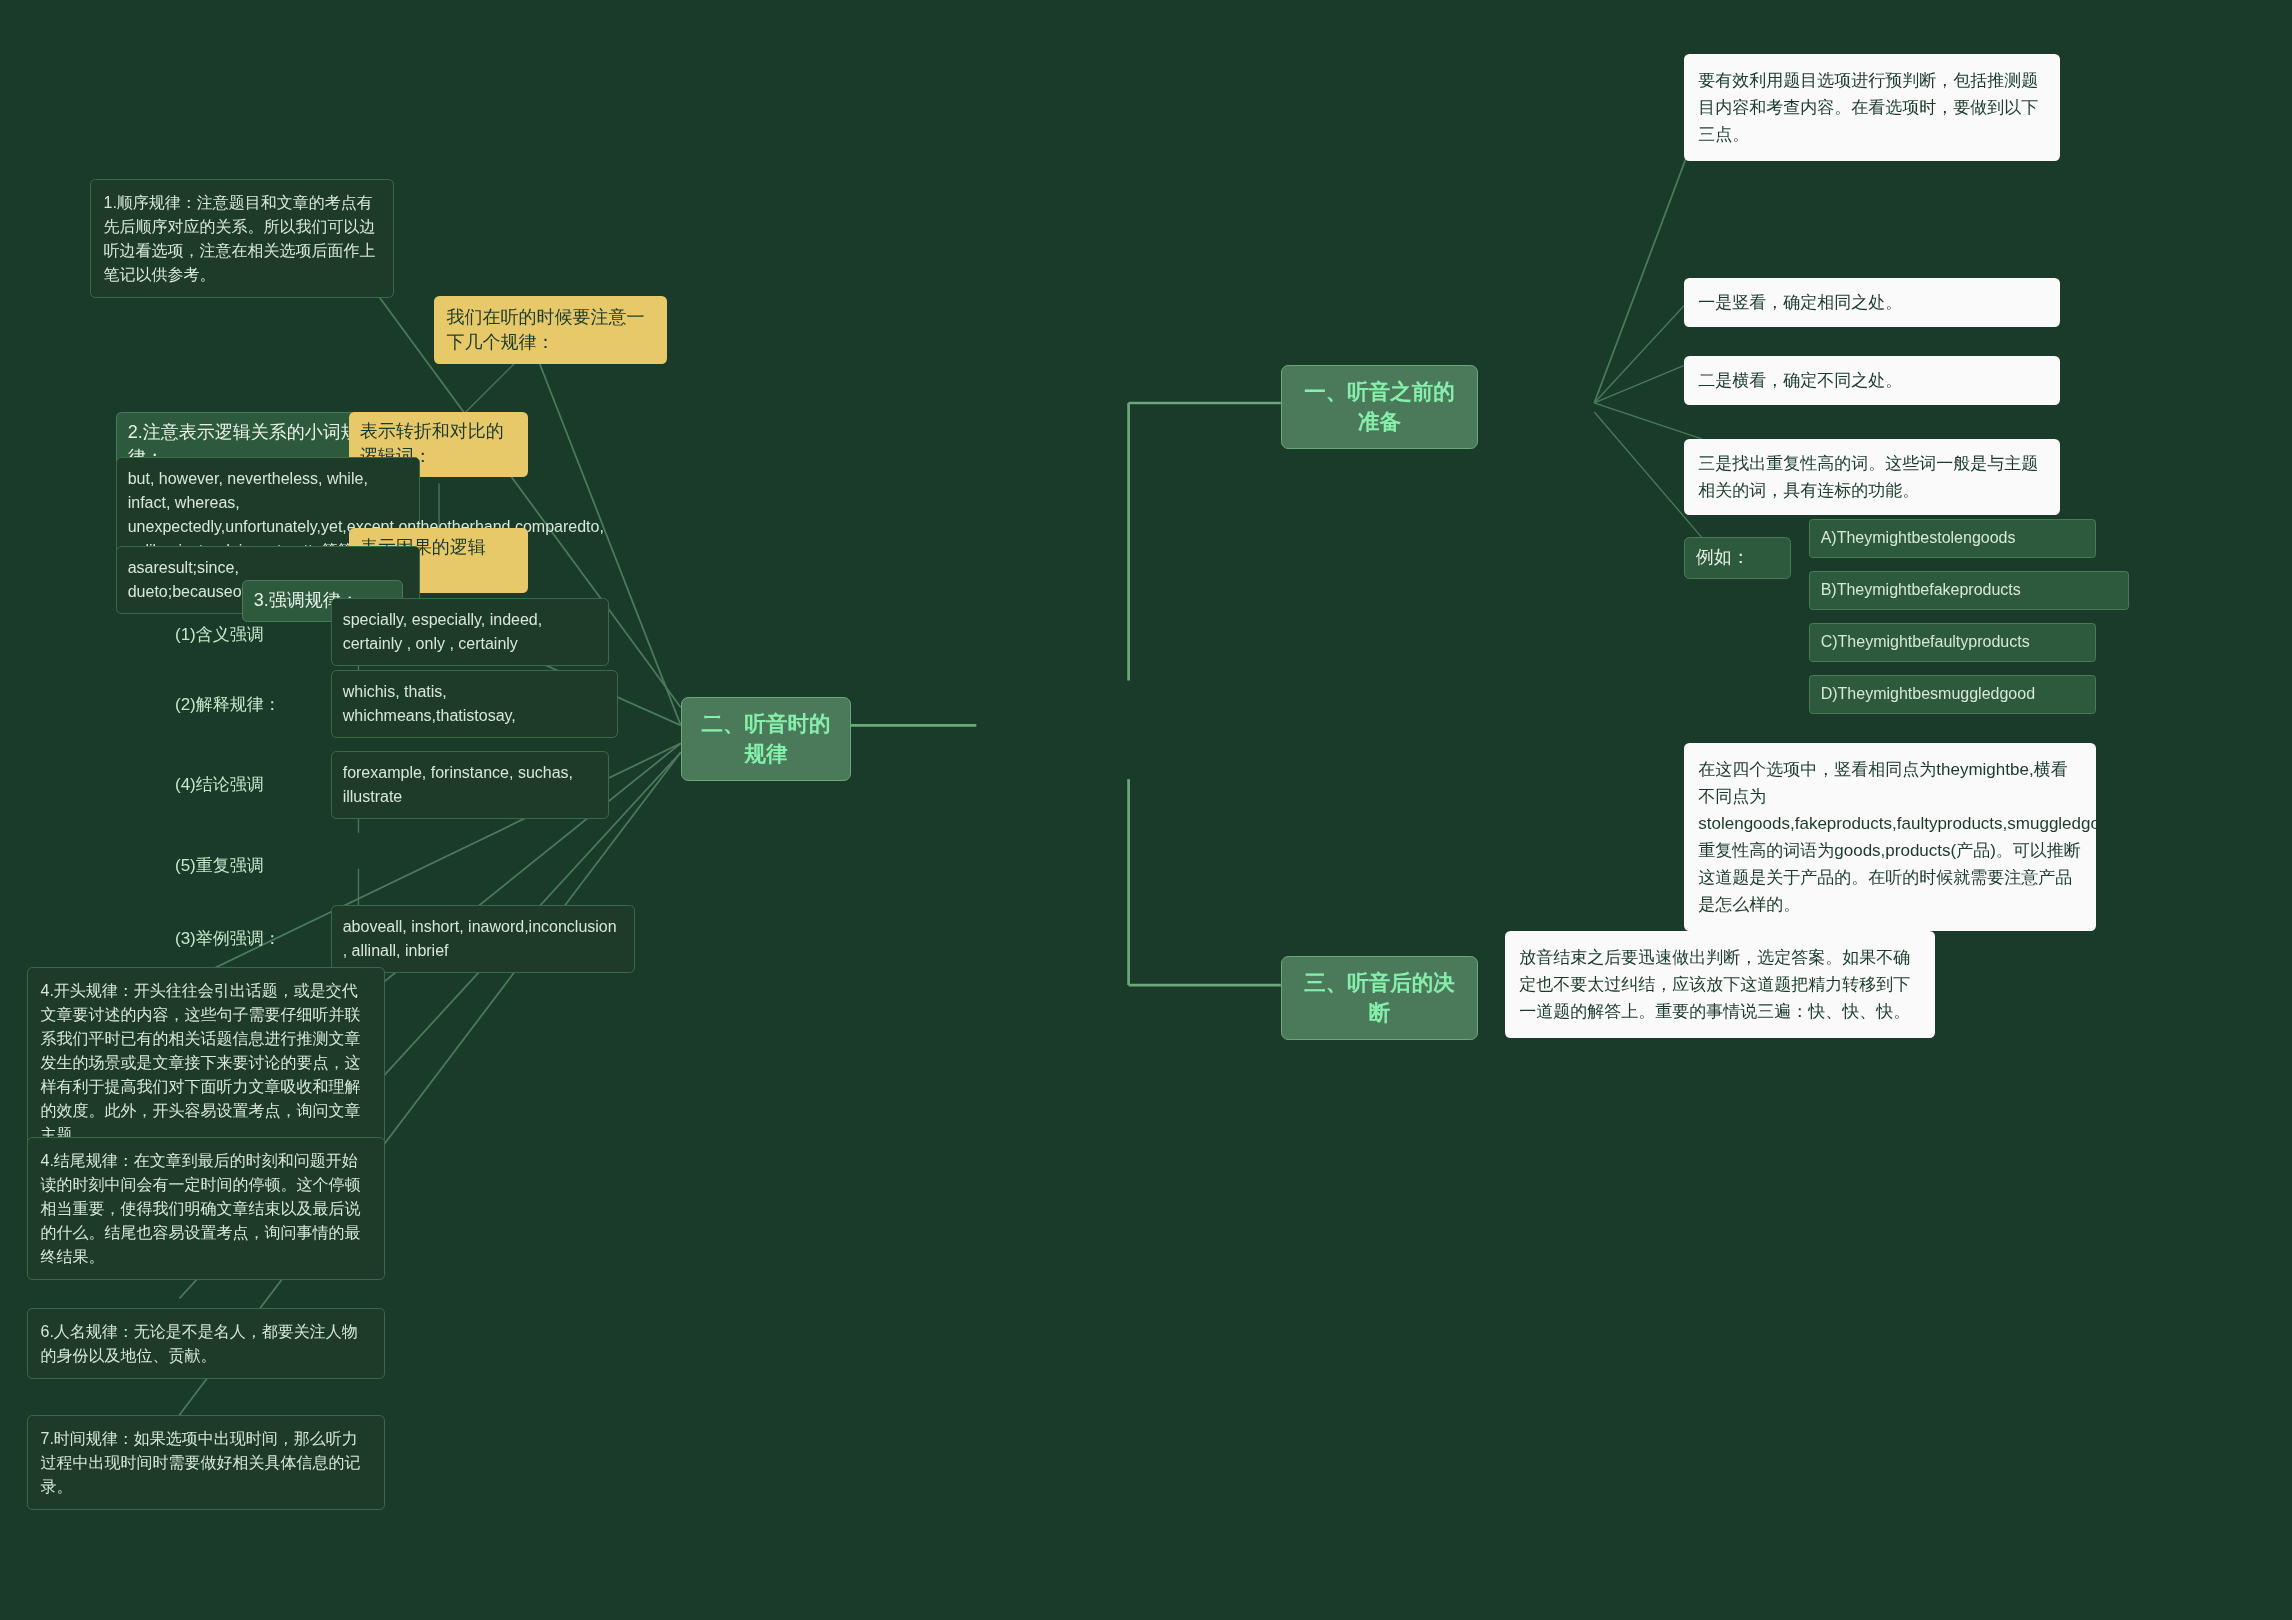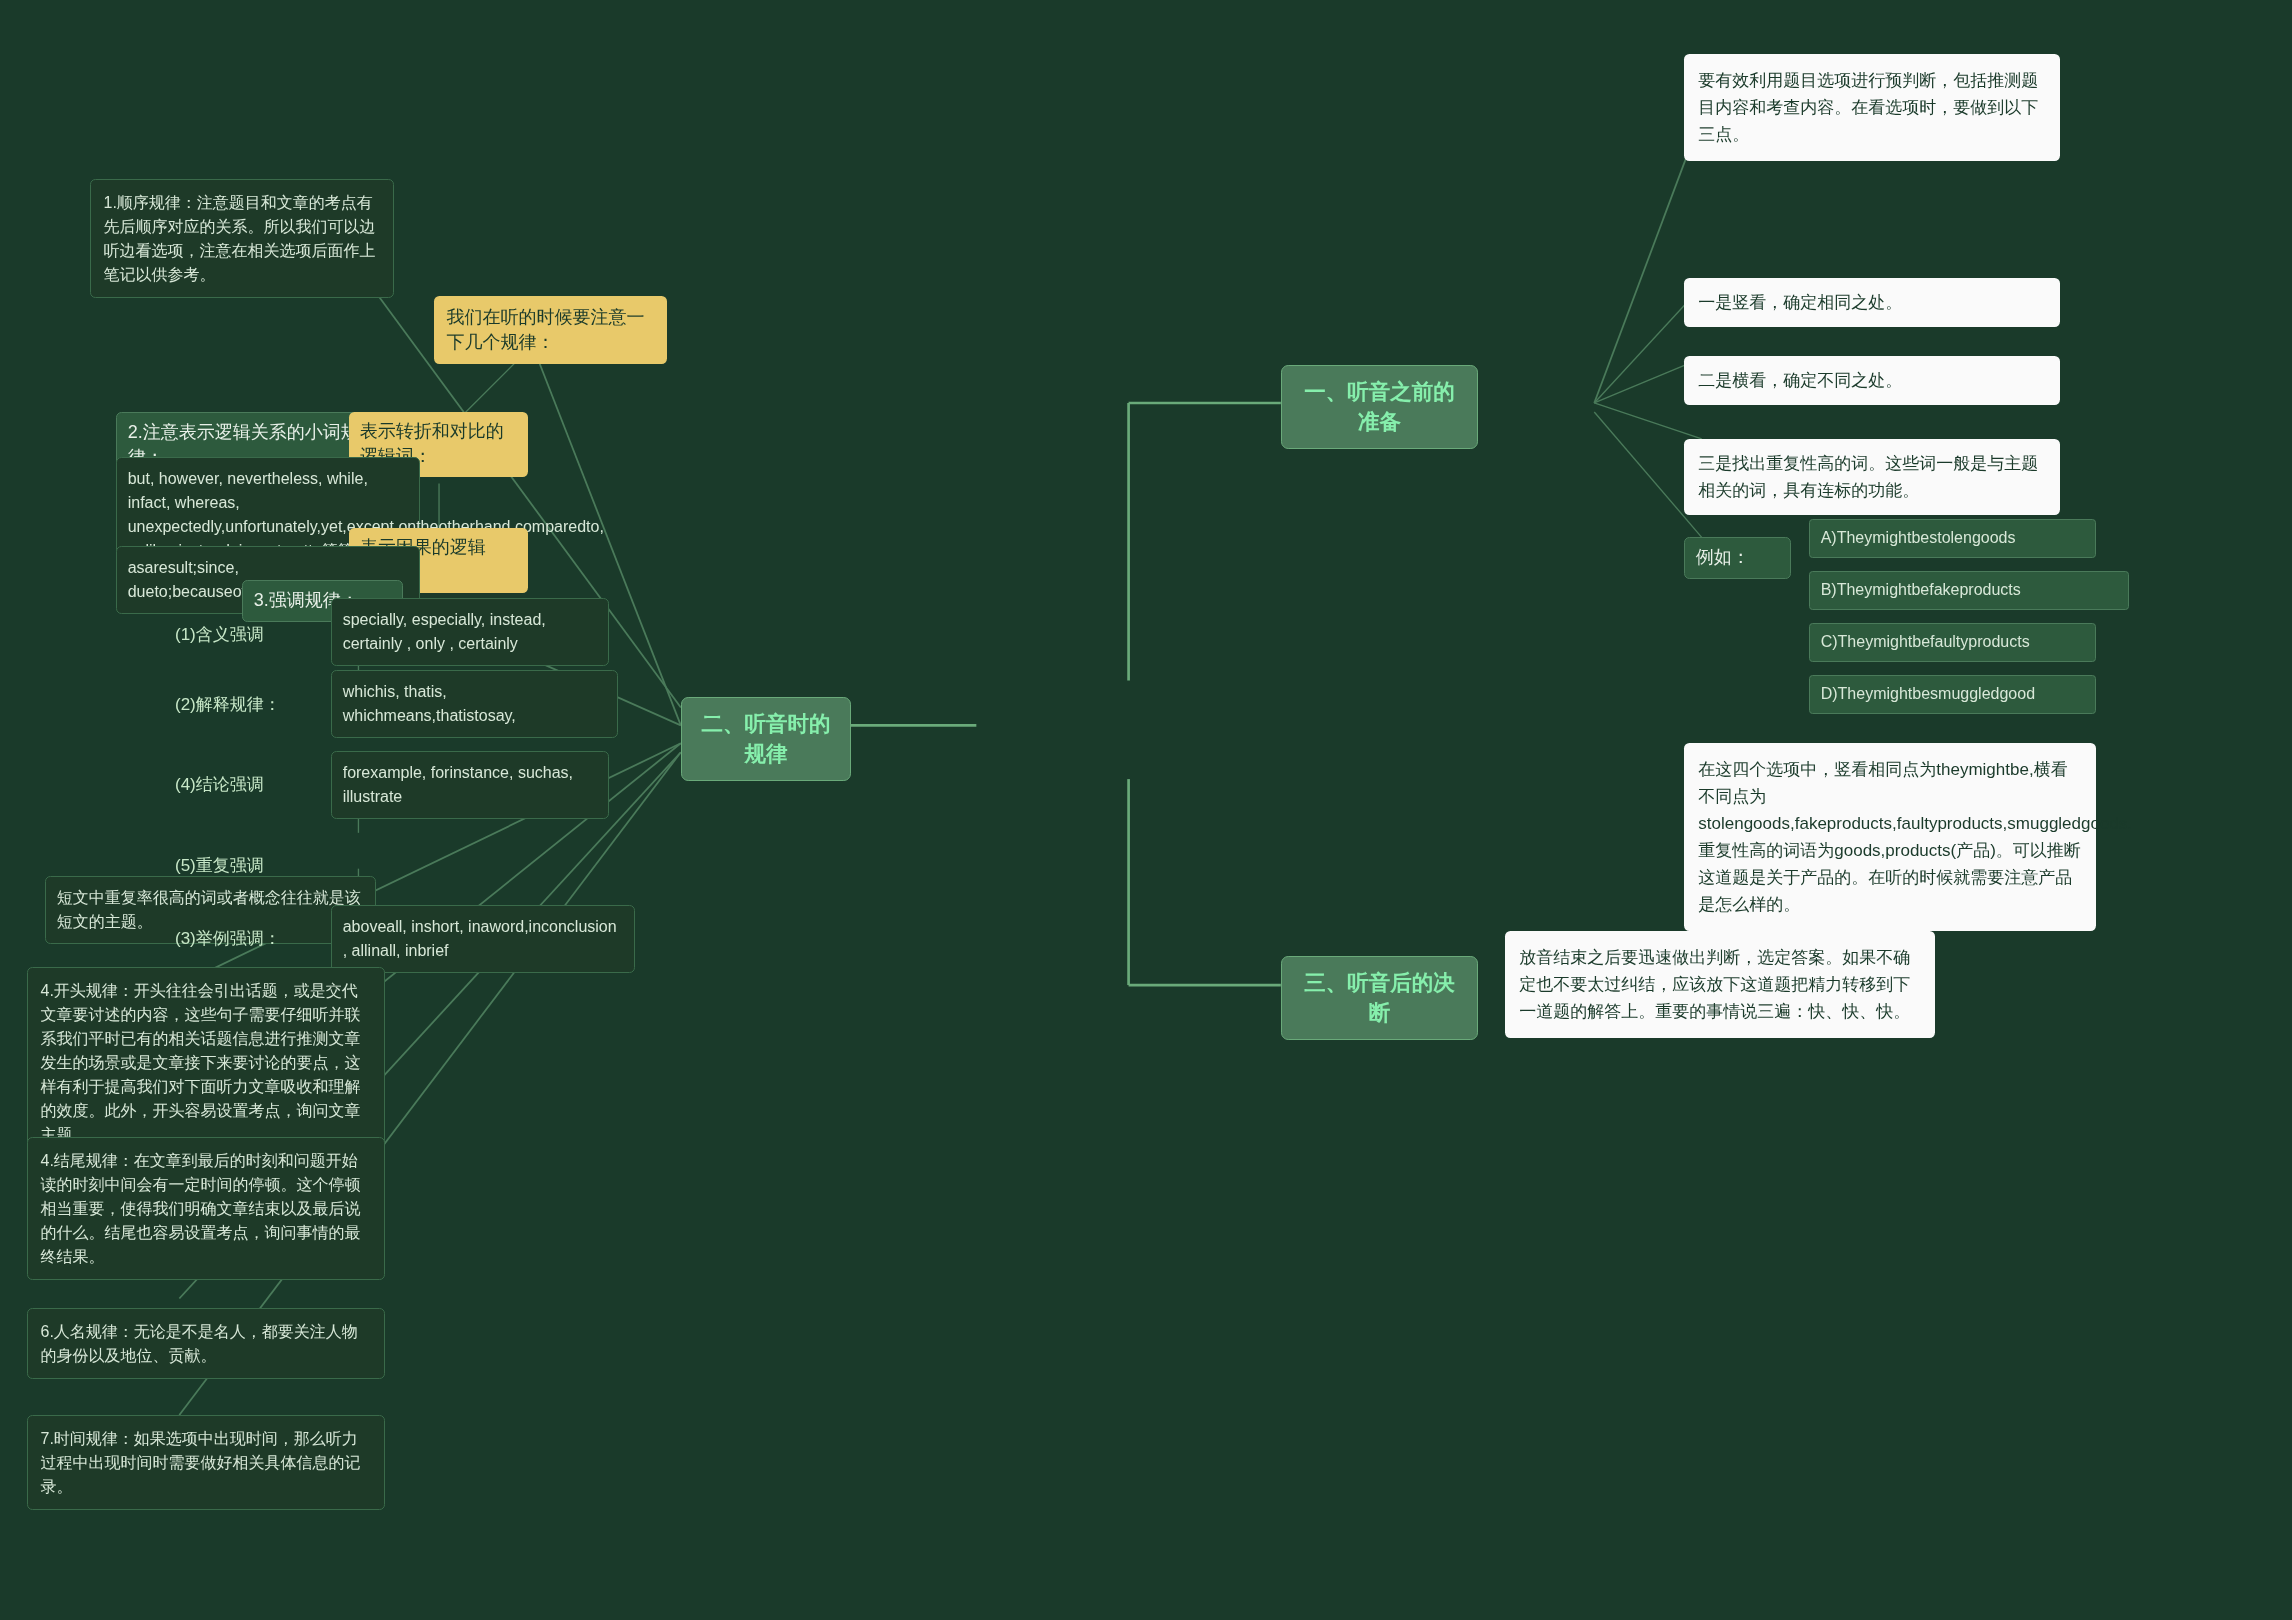--- a/index.html
+++ b/index.html
@@ -208,21 +208,21 @@
 
   <div class="node node-category" style="left:242px; top:580px; width:161px; padding:7.2px 10.7px;">
     <span>3.强调规律：</span>
   </div>
 
   <div class="node node-sublabel" style="left:166px; top:618px; width:143px; padding:5.4px 9px;">
     <span>(1)含义强调</span>
   </div>
 
   <div class="node node-content" style="left:331px; top:598px; width:278px; padding:9px 10.7px;">
-    <span>specially, especially, instead, certainly , only , certainly</span>
+    <span>specially, especially, indeed, certainly , only , certainly</span>
   </div>
 
   <div class="node node-sublabel" style="left:166px; top:688px; width:143px; padding:5.4px 9px;">
     <span>(2)解释规律：</span>
   </div>
 
   <div class="node node-content" style="left:331px; top:670px; width:287px; padding:9px 10.7px;">
     <span>whichis, thatis, whichmeans,thatistosay,</span>
   </div>
 
@@ -231,23 +231,20 @@
   </div>
 
   <div class="node node-content" style="left:331px; top:751px; width:278px; padding:9px 10.7px;">
     <span>forexample, forinstance, suchas, illustrate</span>
   </div>
 
   <div class="node node-sublabel" style="left:166px; top:849px; width:143px; padding:5.4px 9px;">
     <span>(5)重复强调</span>
   </div>
 
-  <div class="node node-content" style="left:45px; top:876px; width:331px; padding:9px 10.7px;">
-    <span>短文中重复率很高的词或者概念往往就是该短文的主题。</span>
-  </div>
 
   <div class="node node-sublabel" style="left:166px; top:922px; width:143px; padding:5.4px 9px;">
     <span>(3)举例强调：</span>
   </div>
 
   <div class="node node-content" style="left:331px; top:905px; width:304px; padding:9px 10.7px;">
     <span>aboveall, inshort, inaword,inconclusion , allinall, inbrief</span>
   </div>
 
   <div class="node node-content" style="left:27px; top:967px; width:358px; padding:10.7px 12.5px;">

